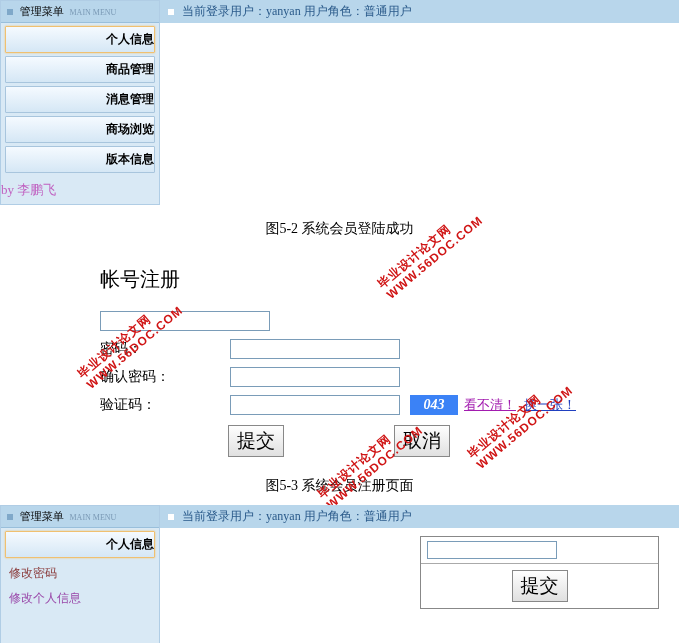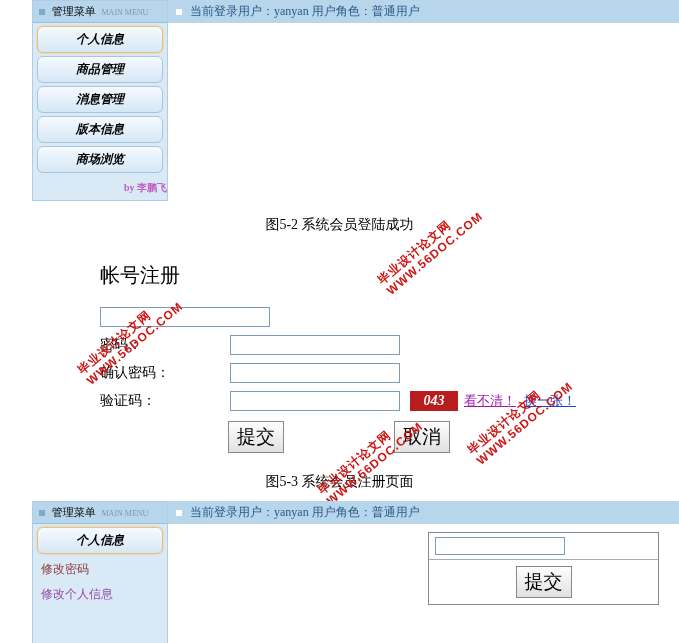--- a/index.html
+++ b/index.html
@@ -2,43 +2,43 @@
 <html><head>
   <meta charset="utf-8">
   <style>
     * { margin: 0; padding: 0; box-sizing: border-box; }
     body { font-family: SimSun, serif; font-size: 12px; background: #fff; width: 679px; }
     
     .section { position: relative; }
     
     
     .panel-top { display: flex; }
-    .sidebar { width: 136px; background: #d9e9f5; border: 1px solid #b0cde5; margin-left: 32px; }
+    .sidebar { width: 160px; background: #d9e9f5; border: 1px solid #b0cde5; }
     .sidebar-title { background: #b8d6eb; padding: 3px 6px; border-bottom: 1px solid #99bfdb; font-size: 11px; }
     .sidebar-title .main-menu-en { font-size: 8px; color: #7a99b5; margin-left: 3px; }
     .bullet { display: inline-block; width: 6px; height: 6px; background: #7fa8c9; margin-right: 4px; vertical-align: middle; }
-    .menu-item { background: linear-gradient(#f5faff, #d5e7f5); border: 1px solid #a8c5dd; border-radius: 6px; margin: 3px 4px; padding: 4px 0; text-align: center; font-size: 12px; font-weight: bold; cursor: pointer; font-style: italic; }
+    .menu-item { background: linear-gradient(#f5faff, #d5e7f5); border: 1px solid #a8c5dd; border-radius: 1px; margin: 3px 4px; padding: 4px 0; text-align: right; font-size: 12px; font-weight: bold; cursor: pointer; }
     .menu-item.active { border: 1px solid #f0c070; box-shadow: 0 0 2px #f0c070; }
-    .sidebar-footer { text-align: right; padding: 5px 0; color: #c060c0; font-size: 10px; font-weight: bold; }
+    .sidebar-footer { text-align: left; padding: 5px 0; color: #c060c0; font-size: 13px; }
     
     .content-area { flex: 1; }
     .header-bar { background: #b8d6eb; padding: 3px 8px; color: #2a5a8a; font-size: 12px; }
     .header-bullet { display: inline-block; width: 6px; height: 6px; background: #fff; margin-right: 5px; vertical-align: middle; }
     .content-body { min-height: 120px; background: #fff; }
     
     .caption { text-align: center; font-size: 14px; font-family: SimSun, serif; padding: 15px 0 10px; }
     
     
     .reg-section { padding: 10px 80px 5px 100px; }
     .reg-title { text-align: left; font-size: 20px; font-family: SimSun, serif; padding: 8px 0 18px; }
     .form-row { display: flex; align-items: center; margin-bottom: 8px; }
     .form-label { width: 130px; text-align: left; font-size: 14px; font-family: SimSun, serif; }
     .form-input { width: 170px; height: 20px; border: 1px solid #7a9cb8; background: #fff; }
     .captcha-row { display: flex; align-items: center; margin-bottom: 10px; }
-    .captcha-img { display: inline-block; width: 48px; height: 20px; background: #b91c1c; color: #fff; font-weight: bold; font-style: italic; text-align: center; line-height: 20px; font-size: 14px; margin-left: 10px; }
+    .captcha-img { display: inline-block; width: 48px; height: 20px; background: #3b82f6; color: #fff; font-weight: bold; font-style: italic; text-align: center; line-height: 20px; font-size: 14px; margin-left: 10px; }
     .captcha-hint { color: #a21caf; text-decoration: underline; margin-left: 6px; font-size: 13px; cursor: pointer; }
     .captcha-swap { color: #2040c0; text-decoration: underline; margin-left: 8px; font-size: 13px; cursor: pointer; }
     .btn-row { padding-left: 0; display: flex; gap: 110px; }
     .btn { border: 1px solid #888; background: linear-gradient(#fefefe, #e0e0e0); padding: 2px 8px; font-size: 19px; font-family: SimSun, serif; cursor: pointer; }
     .submit-left { margin-left: 128px; }
     
     
     .sub-menu { padding: 4px 8px; font-size: 12px; cursor: pointer; }
     .sub-menu.maroon { color: #8a3a3a; }
     .sub-menu.purple { color: #9a4aaa; }
@@ -61,22 +61,22 @@
   <div class="panel-top">
     <div class="sidebar">
       <div class="sidebar-title">
         <span class="bullet"></span>
         <span>管理菜单</span>
         <span class="main-menu-en">MAIN MENU</span>
       </div>
       <div class="menu-item active">个人信息</div>
       <div class="menu-item">商品管理</div>
       <div class="menu-item">消息管理</div>
+      <div class="menu-item">商场浏览</div>
       <div class="menu-item">版本信息</div>
-      <div class="menu-item">商场浏览</div>
       <div class="sidebar-footer">by 李鹏飞</div>
     </div>
     <div class="content-area">
       <div class="header-bar">
         <span class="header-bullet"></span>
         <span>当前登录用户：yanyan 用户角色：普通用户</span>
       </div>
       <div class="content-body"></div>
     </div>
   </div>

